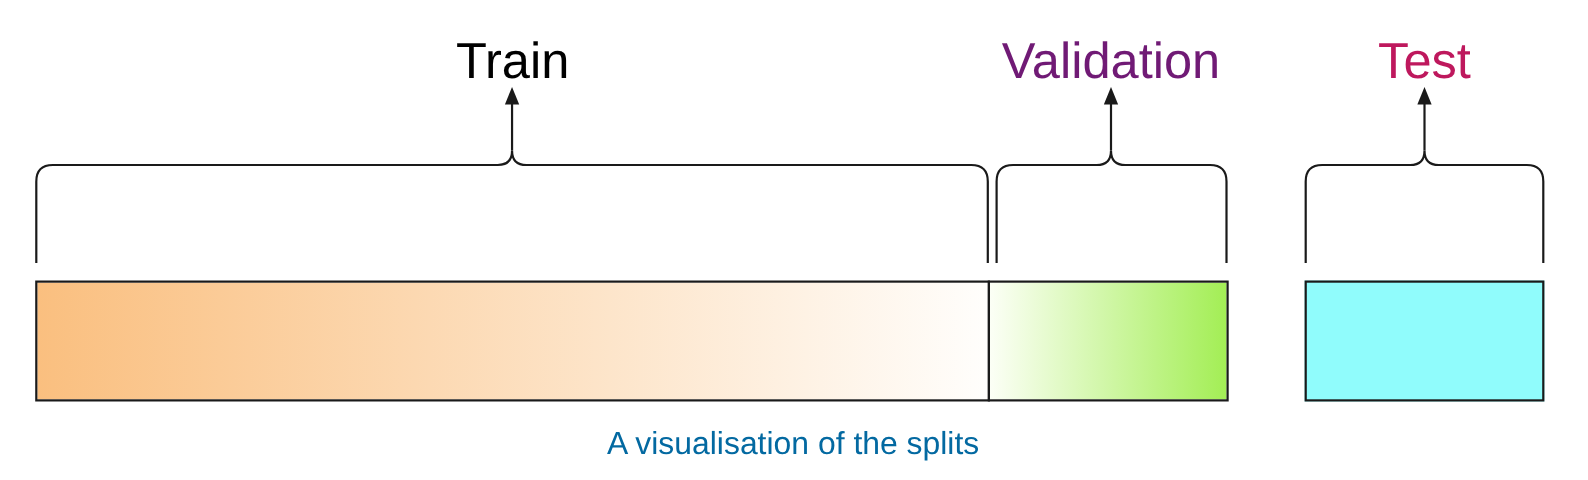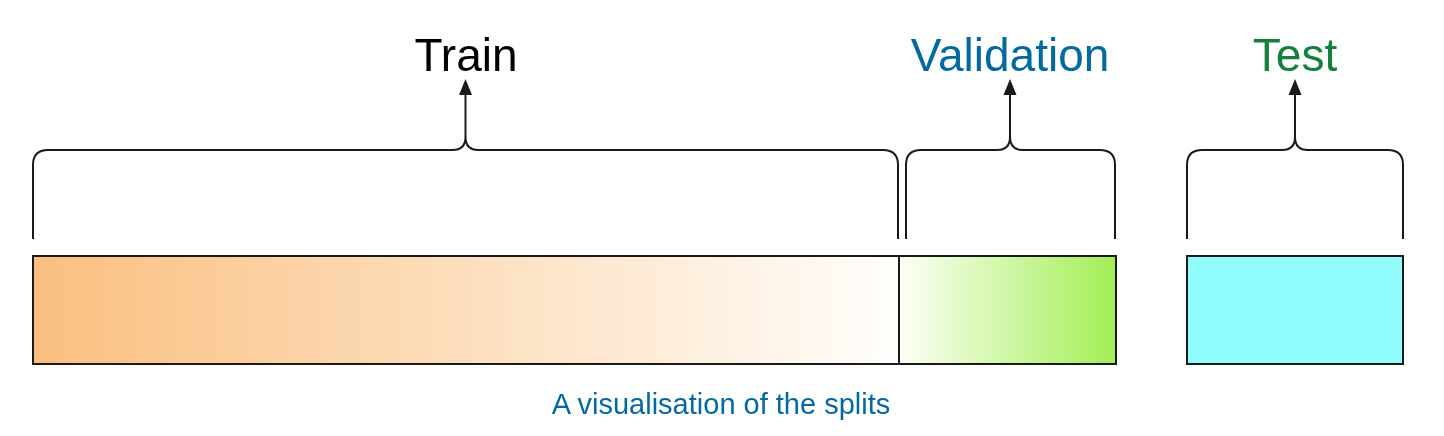--- a/index.html
+++ b/index.html
@@ -77,22 +77,22 @@
     <path class="brace" d="M 906 239 L 906 165 Q 906 150 921 150 L 997 150 Q 1010 150 1010 137 Q 1010 150 1023 150 L 1100 150 Q 1115 150 1115 165 L 1115 239" stroke="#1a1a1a"></path>
     <line class="arrow-line" x1="1010" y1="137" x2="1010" y2="93" stroke="#1a1a1a"></line>
     <polygon class="arrow-head" points="1010,79 1003.5,95 1016.5,95" fill="#1a1a1a"></polygon>
 
     <path class="brace" d="M 1187 239 L 1187 165 Q 1187 150 1202 150 L 1282 150 Q 1295 150 1295 137 Q 1295 150 1308 150 L 1388 150 Q 1403 150 1403 165 L 1403 239" stroke="#1a1a1a"></path>
     <line class="arrow-line" x1="1295" y1="137" x2="1295" y2="93" stroke="#1a1a1a"></line>
     <polygon class="arrow-head" points="1295,79 1288.5,95 1301.5,95" fill="#1a1a1a"></polygon>
   </svg>
 
   <div class="split-label label-train" style="color: rgb(0, 0, 0);">Train</div>
-  <div class="split-label label-validation" style="color: #0369a1;">Validation</div>
-  <div class="split-label label-test" style="color: #15803d;">Test</div>
+  <div class="split-label label-validation" style="color: #701a75;">Validation</div>
+  <div class="split-label label-test" style="color: #be185d;">Test</div>
 
   <div class="bar bar-train" style="border-color: rgb(26, 26, 26); background: linear-gradient(90deg, rgb(250, 191, 127), rgb(255, 254, 252));"></div>
   <div class="bar bar-validation" style="border-color: rgb(26, 26, 26); background: linear-gradient(90deg, rgb(252, 255, 246), rgb(163, 238, 85));"></div>
   <div class="bar bar-test" style="border-color: rgb(26, 26, 26); background: rgb(144, 252, 252);"></div>
 
   <div class="caption" style="color: #0369a1;">A visualisation of the splits</div>
 
 </div>
 
 </body></html>

